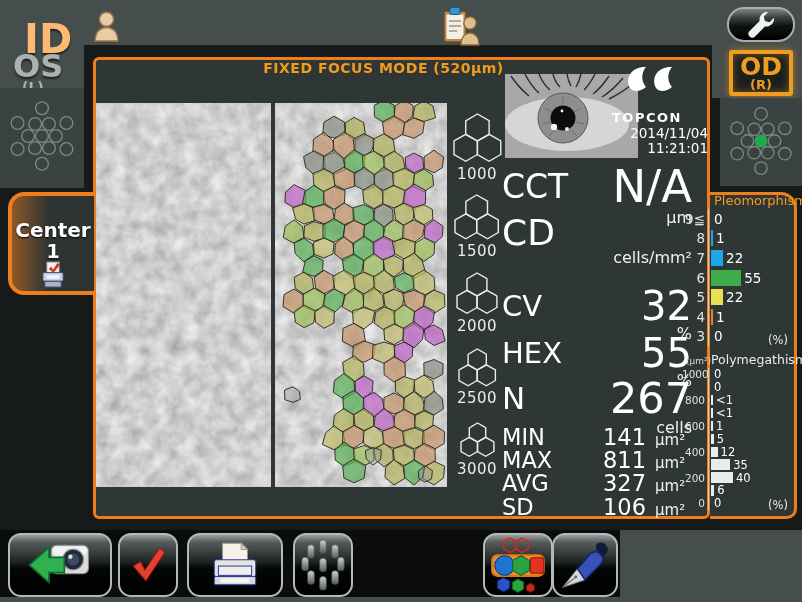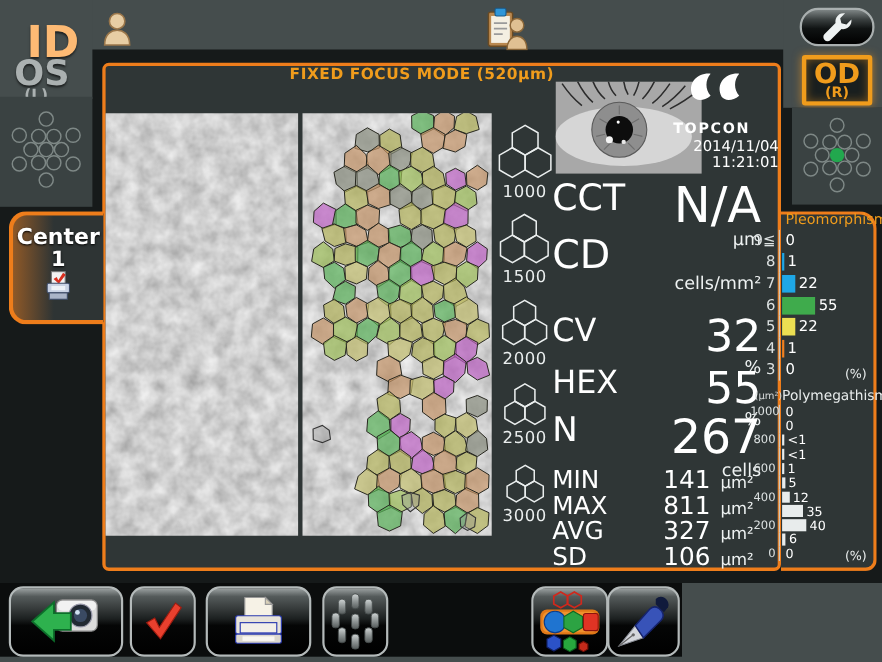--- a/index.html
+++ b/index.html
@@ -28,21 +28,21 @@
       box-shadow:0 0 8px rgba(240,150,30,.55), inset 0 0 9px rgba(240,150,30,.45);}
   #od-btn .od{font-size:25px;font-weight:bold;color:var(--accent2,#f09c1c);line-height:24px;margin-top:1px;}
   #od-btn .odr{font-size:13px;font-weight:bold;color:var(--accent2,#f09c1c);line-height:12px;}
   #dots-left{left:0;top:88px;width:84px;height:100px;background:#3a4242;}
   #dots-right{left:720px;top:98px;width:82px;height:88px;background:#3a4242;}
 
   
   #center-tab{left:8px;top:192px;width:86px;height:103px;border:4px solid var(--accent,#ee7d1b);border-right:none;
       border-radius:16px 0 0 16px;z-index:6;text-align:center;cursor:pointer;
       background:linear-gradient(90deg,rgba(238,125,27,.5),rgba(238,125,27,0) 45%),#2e3434;}
-  #center-tab .t1{font-size:20px;font-weight:bold;margin-top:7px;text-shadow:0 1px 2px #000;}
+  #center-tab .t1{font-size:20px;font-weight:bold;margin-top:22px;text-shadow:0 1px 2px #000;}
   #center-tab .t2{font-size:19px;font-weight:bold;line-height:18px;text-shadow:0 1px 2px #000;}
 
   
   #main-panel{left:93px;top:57px;width:617px;height:462px;border:3px solid var(--accent,#ee7d1b);
       border-radius:6px;background:#2f3636;z-index:2;}
   #hist-wing{left:710px;top:192px;width:87px;height:327px;border:3px solid var(--accent,#ee7d1b);border-left:none;
       border-radius:0 16px 10px 0;background:#2f3636;z-index:3;}
   #mode-title{left:93px;top:60px;width:581px;text-align:center;font-size:14px;font-weight:bold;
       letter-spacing:.5px;color:var(--accent2,#f08a20);z-index:4;}
 
@@ -56,21 +56,21 @@
   .mag svg{display:block;margin:0 auto;}
   .mag-label{font-size:15px;color:#e9eded;letter-spacing:.5px;margin-top:1px;}
 
   
   #logo-block{left:612px;top:64px;width:68px;text-align:center;z-index:4;}
   #brand-name{font-size:13px;font-weight:bold;letter-spacing:1.5px;color:#fff;margin-top:-2px;}
   #datetime{left:580px;top:126px;width:128px;text-align:right;font-size:13.5px;line-height:15px;z-index:4;}
 
   
   .m-row{position:absolute;left:502px;width:190px;z-index:4;}
-  .m-line{display:flex;justify-content:space-between;align-items:flex-start;}
+  .m-line{display:flex;justify-content:space-between;align-items:center;}
   .m-unit{display:block;text-align:right;font-size:16px;margin-top:-5px;color:#eef2f2;}
   #row-cct{top:160px}#row-cct .m-label{font-size:33px}#row-cct .m-value{font-size:45px}
   #row-cd{top:212px}#row-cd .m-label{font-size:36px}#row-cd .m-value{font-size:52px}
   #row-cv{top:283px}#row-cv .m-label{font-size:29px}#row-cv .m-value{font-size:40px}
   #row-hex{top:330px}#row-hex .m-label{font-size:29px}#row-hex .m-value{font-size:40px}
   #row-n{top:373px}#row-n .m-label{font-size:31px}#row-n .m-value{font-size:43px}
   #stats{left:502px;top:424px;width:190px;z-index:4;}
   .s-row{display:grid;grid-template-columns:66px 78px 1fr;align-items:baseline;height:23.2px;}
   .s-label,.s-value{font-size:22.5px;}
   .s-value{text-align:right;}

